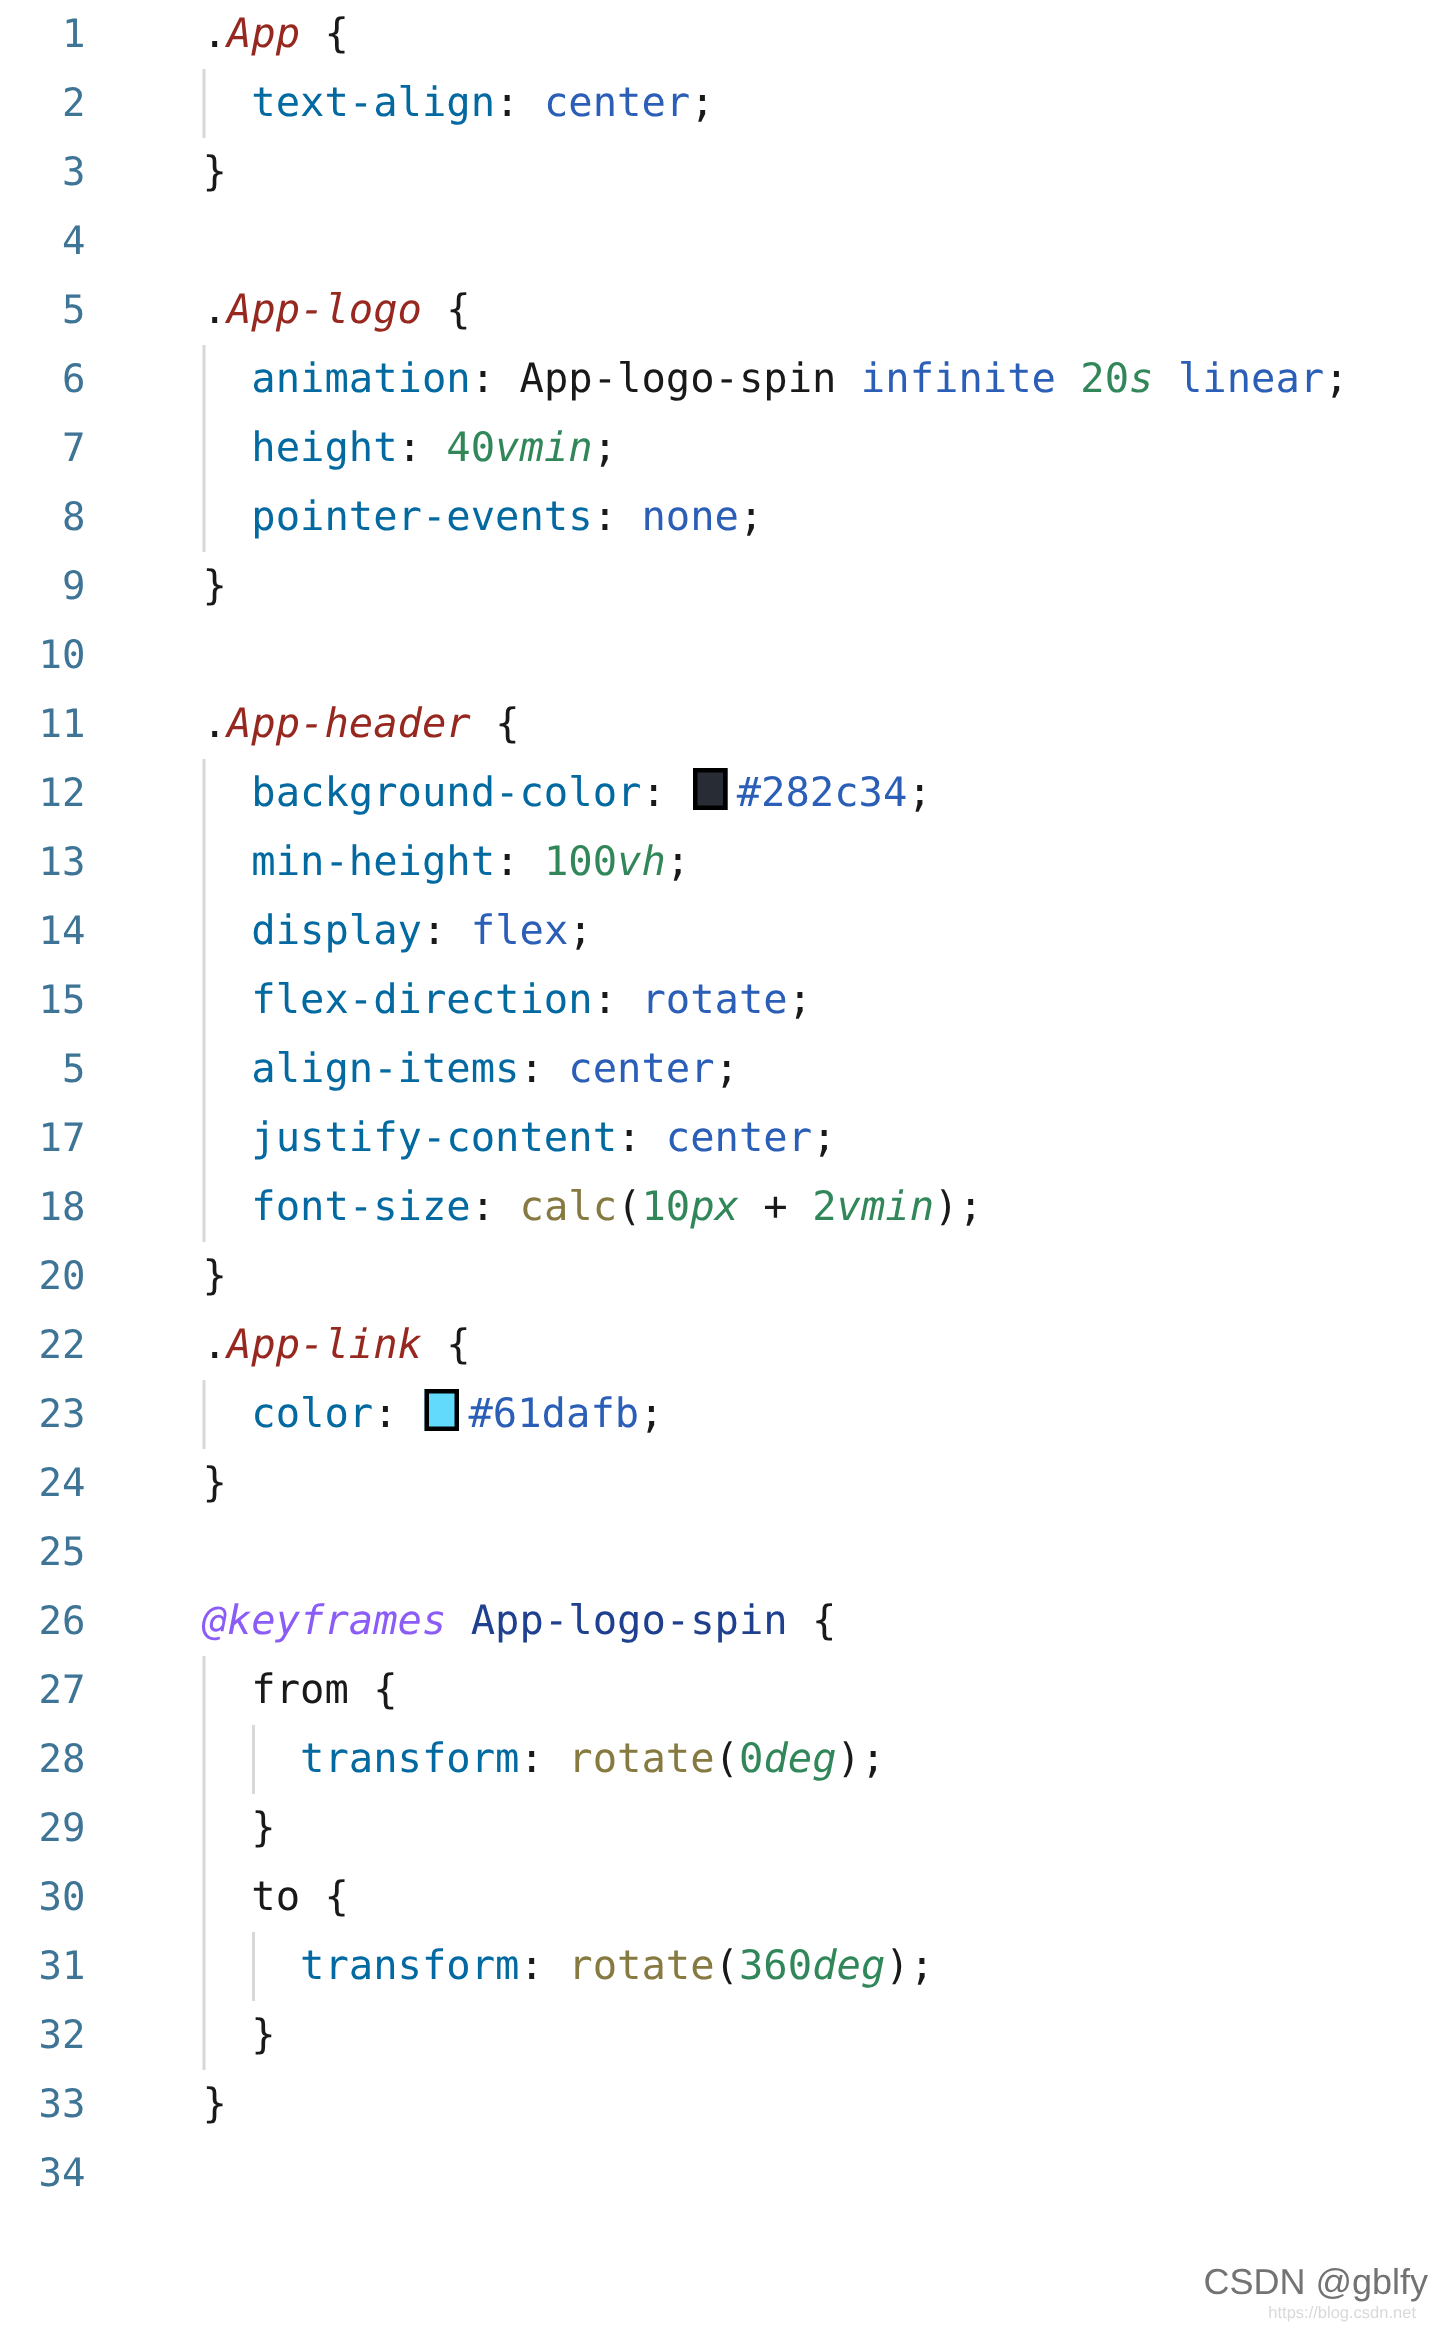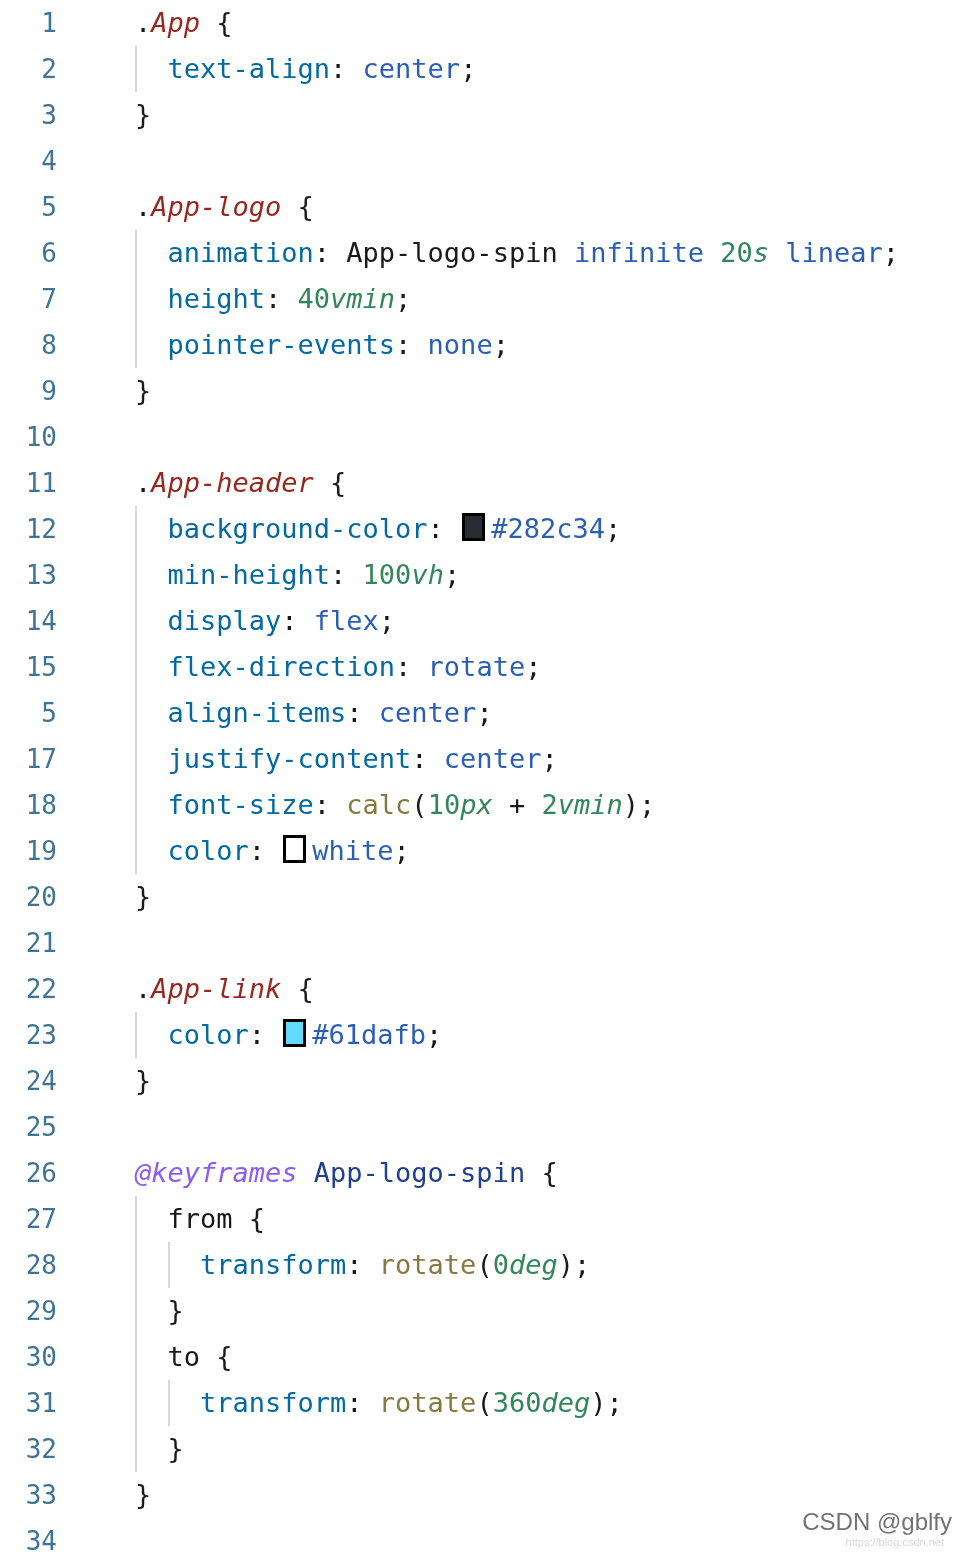--- a/index.html
+++ b/index.html
@@ -104,23 +104,21 @@
       <div class="line"><span class="ln">9</span><span class="lc"><span class="tok-punc">}</span></span></div>
       <div class="line"><span class="ln">10</span><span class="lc"></span></div>
       <div class="line"><span class="ln">11</span><span class="lc"><span class="tok-punc">.</span><span class="tok-sel">App-header</span><span class="tok-punc"> {</span></span></div>
       <div class="line"><span class="ln">12</span><span class="lc"><span class="guide" style="left: 0px;"></span><span class="tok-prop">  background-color</span><span class="tok-punc">: </span><span class="swatch" style="background: rgb(40, 44, 52);"></span><span class="tok-val">#282c34</span><span class="tok-punc">;</span></span></div>
       <div class="line"><span class="ln">13</span><span class="lc"><span class="guide" style="left: 0px;"></span><span class="tok-prop">  min-height</span><span class="tok-punc">: </span><span class="tok-num">100</span><span class="tok-unit">vh</span><span class="tok-punc">;</span></span></div>
       <div class="line"><span class="ln">14</span><span class="lc"><span class="guide" style="left: 0px;"></span><span class="tok-prop">  display</span><span class="tok-punc">: </span><span class="tok-val">flex</span><span class="tok-punc">;</span></span></div>
       <div class="line"><span class="ln">15</span><span class="lc"><span class="guide" style="left: 0px;"></span><span class="tok-prop">  flex-direction</span><span class="tok-punc">: </span><span class="tok-val">rotate</span><span class="tok-punc">;</span></span></div>
       <div class="line"><span class="ln">5</span><span class="lc"><span class="guide" style="left: 0px;"></span><span class="tok-prop">  align-items</span><span class="tok-punc">: </span><span class="tok-val">center</span><span class="tok-punc">;</span></span></div>
       <div class="line"><span class="ln">17</span><span class="lc"><span class="guide" style="left: 0px;"></span><span class="tok-prop">  justify-content</span><span class="tok-punc">: </span><span class="tok-val">center</span><span class="tok-punc">;</span></span></div>
       <div class="line"><span class="ln">18</span><span class="lc"><span class="guide" style="left: 0px;"></span><span class="tok-prop">  font-size</span><span class="tok-punc">: </span><span class="tok-fn">calc</span><span class="tok-punc">(</span><span class="tok-num">10</span><span class="tok-unit">px</span><span class="tok-punc"> + </span><span class="tok-num">2</span><span class="tok-unit">vmin</span><span class="tok-punc">);</span></span></div>
-      <div class="line"><span class="ln">19</span><span class="lc"><span class="guide" style="left: 0px;"></span><span class="tok-prop">  color</span><span class="tok-punc">: </span><span class="swatch" style="background: rgb(255, 255, 255);"></span><span class="tok-val">white</span><span class="tok-punc">;</span></span></div>
       <div class="line"><span class="ln">20</span><span class="lc"><span class="tok-punc">}</span></span></div>
-      <div class="line"><span class="ln">21</span><span class="lc"></span></div>
       <div class="line"><span class="ln">22</span><span class="lc"><span class="tok-punc">.</span><span class="tok-sel">App-link</span><span class="tok-punc"> {</span></span></div>
       <div class="line"><span class="ln">23</span><span class="lc"><span class="guide" style="left: 0px;"></span><span class="tok-prop">  color</span><span class="tok-punc">: </span><span class="swatch" style="background: rgb(97, 218, 251);"></span><span class="tok-val">#61dafb</span><span class="tok-punc">;</span></span></div>
       <div class="line"><span class="ln">24</span><span class="lc"><span class="tok-punc">}</span></span></div>
       <div class="line"><span class="ln">25</span><span class="lc"></span></div>
       <div class="line"><span class="ln">26</span><span class="lc"><span class="tok-at">@keyframes</span><span class="tok-atname"> App-logo-spin</span><span class="tok-punc"> {</span></span></div>
       <div class="line"><span class="ln">27</span><span class="lc"><span class="guide" style="left: 0px;"></span><span class="tok-plain">  from</span><span class="tok-punc"> {</span></span></div>
       <div class="line"><span class="ln">28</span><span class="lc"><span class="guide" style="left: 0px;"></span><span class="guide" style="left: 33px;"></span><span class="tok-prop">    transform</span><span class="tok-punc">: </span><span class="tok-fn">rotate</span><span class="tok-punc">(</span><span class="tok-num">0</span><span class="tok-unit">deg</span><span class="tok-punc">);</span></span></div>
       <div class="line"><span class="ln">29</span><span class="lc"><span class="guide" style="left: 0px;"></span><span class="tok-punc">  }</span></span></div>
       <div class="line"><span class="ln">30</span><span class="lc"><span class="guide" style="left: 0px;"></span><span class="tok-plain">  to</span><span class="tok-punc"> {</span></span></div>
       <div class="line"><span class="ln">31</span><span class="lc"><span class="guide" style="left: 0px;"></span><span class="guide" style="left: 33px;"></span><span class="tok-prop">    transform</span><span class="tok-punc">: </span><span class="tok-fn">rotate</span><span class="tok-punc">(</span><span class="tok-num">360</span><span class="tok-unit">deg</span><span class="tok-punc">);</span></span></div>

